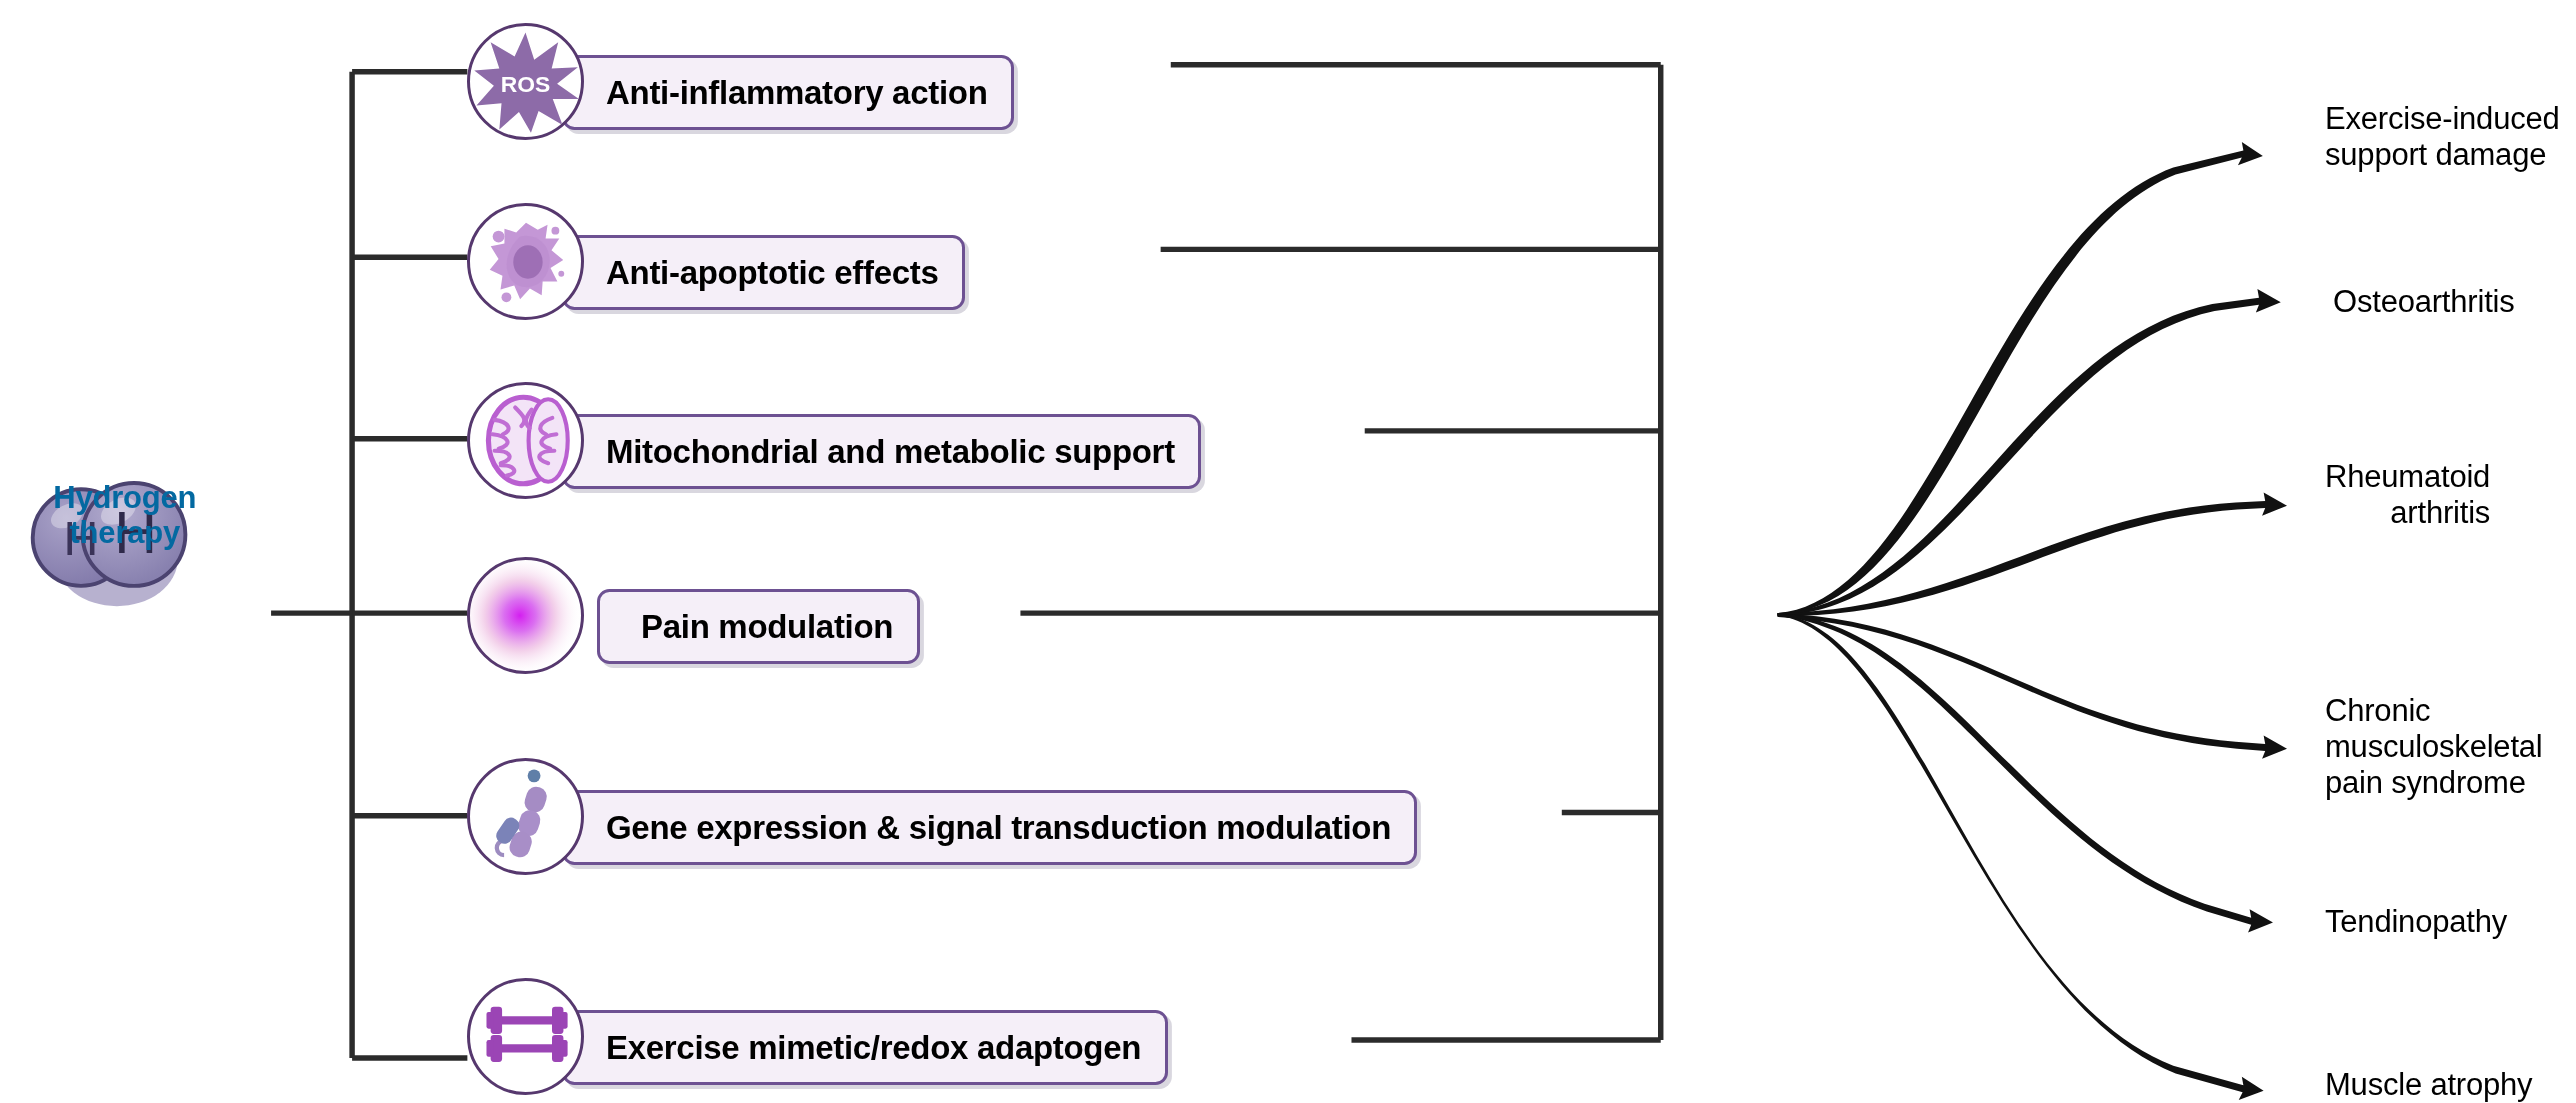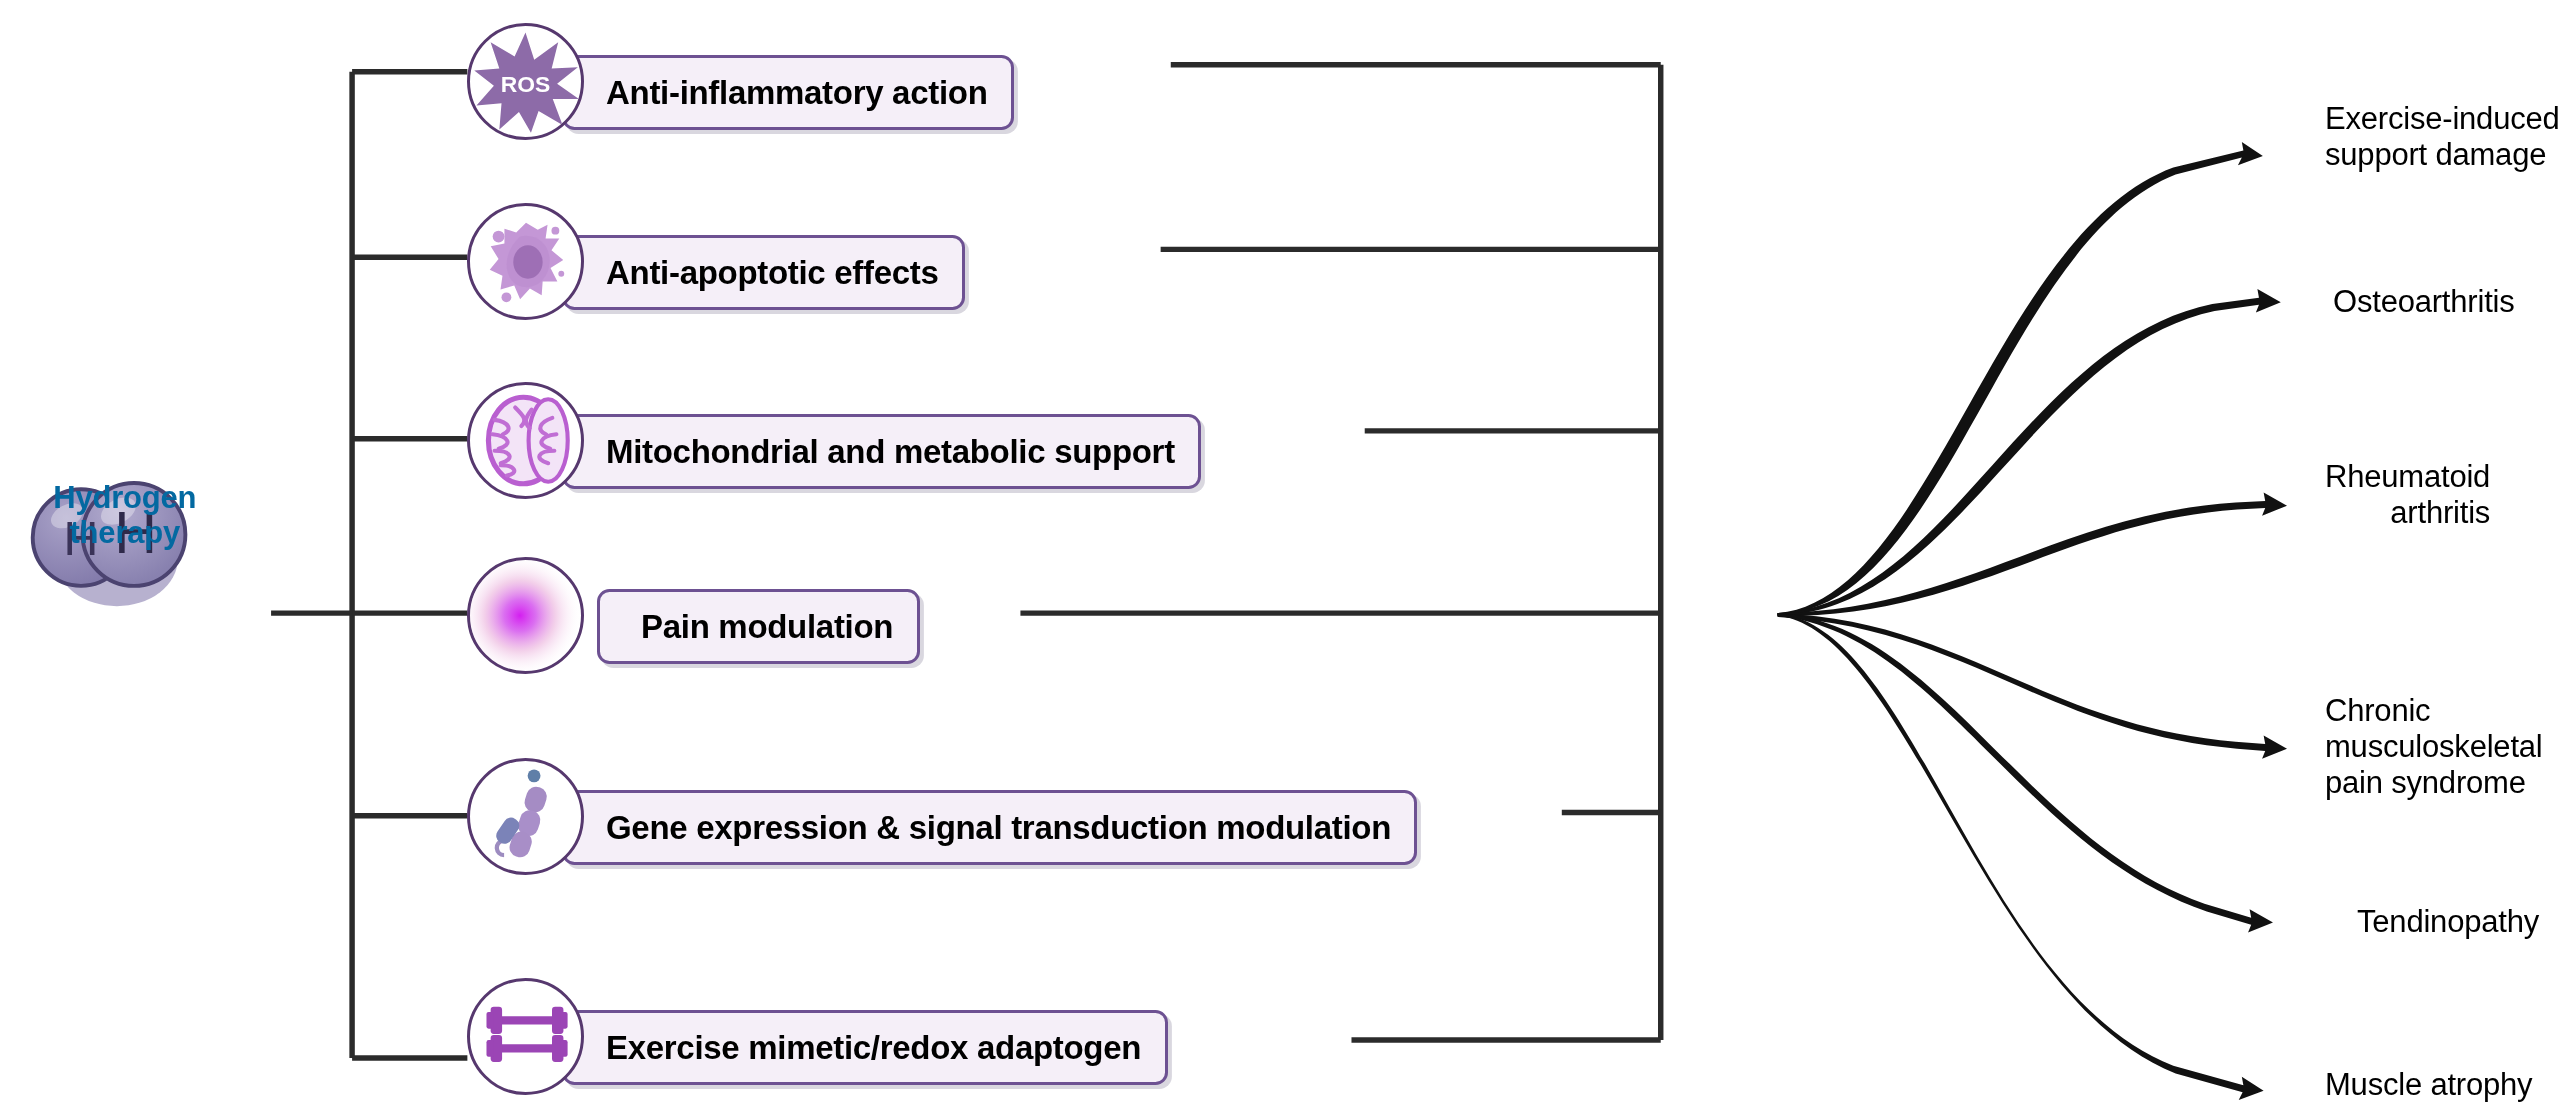--- a/index.html
+++ b/index.html
@@ -205,17 +205,17 @@
   </div>
 
   <div class="outcome" style="left:2325px;top:101px;">Exercise-induced
 support damage</div>
   <div class="outcome" style="left:2325px;top:284px;margin-left:8px;">Osteoarthritis</div>
   <div class="outcome" style="left:2325px;top:459px;text-align:right;">Rheumatoid
 arthritis</div>
   <div class="outcome" style="left:2325px;top:693px;">Chronic
 musculoskeletal
 pain syndrome</div>
-  <div class="outcome" style="left:2325px;top:904px;margin-left:32px;">Tendinopathy</div>
+  <div class="outcome" style="left:2325px;top:904px;">Tendinopathy</div>
   <div class="outcome" style="left:2325px;top:1067px;">Muscle atrophy</div>
 
 </div>
 
 
 </body></html>

